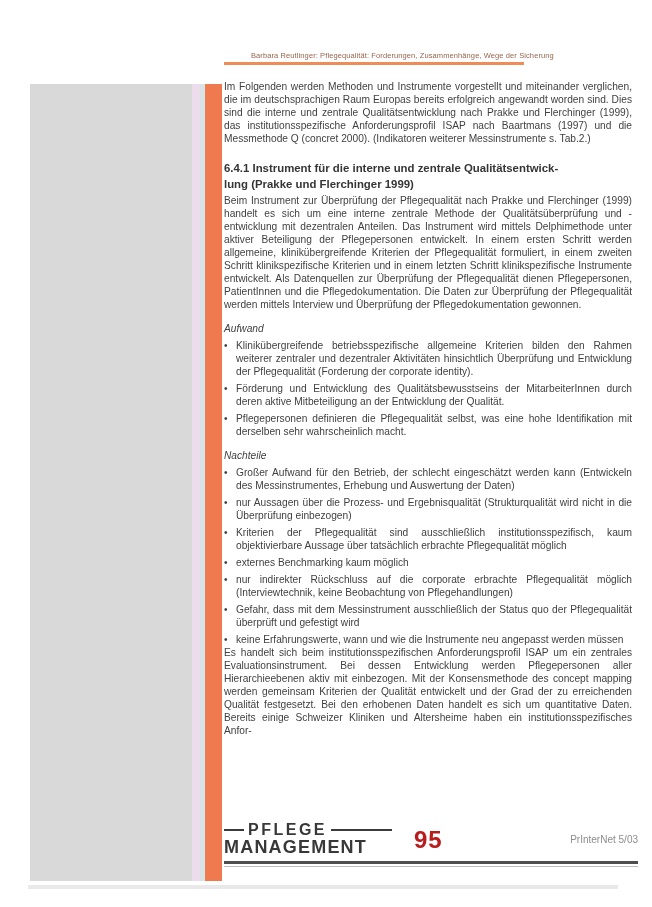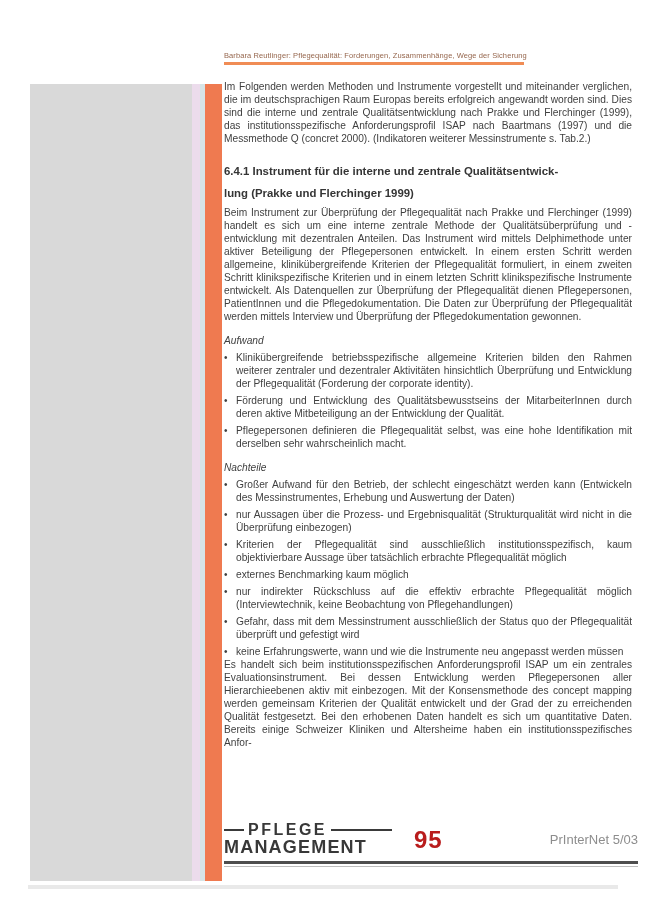--- a/index.html
+++ b/index.html
@@ -9,52 +9,52 @@
   }
   
   .gray-bar{position:absolute;left:30px;top:84px;width:162px;height:797px;background:#d9d9d9;}
   .sliver-pink{position:absolute;left:192px;top:84px;width:8px;height:797px;background:#ecdcec;}
   .sliver-blue{position:absolute;left:200px;top:84px;width:5px;height:797px;background:#d6e4e6;}
   .orange-bar{position:absolute;left:205px;top:84px;width:17px;height:797px;background:#ef7a50;}
   .bottom-shadow{position:absolute;left:28px;top:885px;width:590px;height:4px;background:#e9e9e9;}
 
   
   .runhead{position:absolute;left:224px;top:51px;width:408px;}
-  .runhead-text{font-size:7.5px;color:#96674e;letter-spacing:0.1px;white-space:nowrap;}
+  .runhead-text{font-size:7.5px;color:#96674e;letter-spacing:0.1px;white-space:nowrap;margin-left:27px;}
   .runhead-rule{margin-top:2px;width:300px;height:3px;background:#f08c55;}
 
   
   .content{
     position:absolute;left:224px;top:80px;width:408px;
     font-size:10.2px;line-height:13px;text-align:justify;
     hyphens:auto;-webkit-hyphens:auto;
   }
   .para{margin:0;}
   .it{}
   .heading{
-    font-size:11.4px;font-weight:bold;color:#353535;line-height:22px;
+    font-size:11.4px;font-weight:bold;color:#353535;line-height:16px;
     margin:15px 0 2px 0;text-align:left;white-space:pre-line;
   }
   .sublabel{font-style:italic;margin:11px 0 2px 0;}
   .bullet-list{margin:0;}
   .bullet{display:flex;margin-top:4px;}
   .dot{flex:0 0 12px;font-size:10px;line-height:13px;}
   .btxt{flex:1;}
 
   
   .footer{position:absolute;left:224px;top:821px;width:414px;}
   .footer-row{display:flex;align-items:center;}
   .logo{width:168px;color:#383838;}
   .logo-top{display:flex;align-items:center;}
   .logo-top::before{content:"";flex:0 0 20px;height:2px;background:#3a3a3a;margin-right:4px;}
   .logo-top::after{content:"";flex:1;height:2px;background:#3a3a3a;margin-left:4px;}
   .logo-line1{font-size:16px;font-weight:bold;letter-spacing:2.5px;}
   .logo-line2{font-size:18px;font-weight:bold;letter-spacing:1.2px;margin-top:-2px;}
   .page-num{font-size:24px;font-weight:bold;color:#b91c1c;margin-left:22px;letter-spacing:1px;}
-  .issue{margin-left:auto;font-size:13px;color:#8d8d8d;}
+  .issue{margin-left:auto;font-size:10px;color:#8d8d8d;}
   .footer-rule-dark{margin-top:3px;height:3px;background:#4e4e4e;}
   .footer-rule-light{margin-top:2px;height:1px;background:#bdbdbd;}
 </style>
 </head>
 <body>
 
 <div class="gray-bar"></div>
 <div class="sliver-pink"></div>
 <div class="sliver-blue"></div>
 <div class="orange-bar"></div>
@@ -101,21 +101,21 @@
       <div class="bullet">
         <span class="dot">•</span>
         <span class="btxt">Kriterien der Pflegequalität sind ausschließlich institutionsspezifisch, kaum objektivierbare Aussage über tatsächlich erbrachte Pflegequalität möglich</span>
       </div>
       <div class="bullet">
         <span class="dot">•</span>
         <span class="btxt">externes Benchmarking kaum möglich</span>
       </div>
       <div class="bullet">
         <span class="dot">•</span>
-        <span class="btxt">nur indirekter Rückschluss auf die effektiv erbrachte Pflegequalität möglich (Interviewtechnik, keine Beobachtung von Pflegehandlungen)</span>
+        <span class="btxt">nur indirekter Rückschluss auf die corporate erbrachte Pflegequalität möglich (Interviewtechnik, keine Beobachtung von Pflegehandlungen)</span>
       </div>
       <div class="bullet">
         <span class="dot">•</span>
         <span class="btxt">Gefahr, dass mit dem Messinstrument ausschließlich der Status quo der Pflegequalität überprüft und gefestigt wird</span>
       </div>
       <div class="bullet">
         <span class="dot">•</span>
         <span class="btxt">keine Erfahrungswerte, wann und wie die Instrumente neu angepasst werden müssen</span>
       </div>
     </div>

